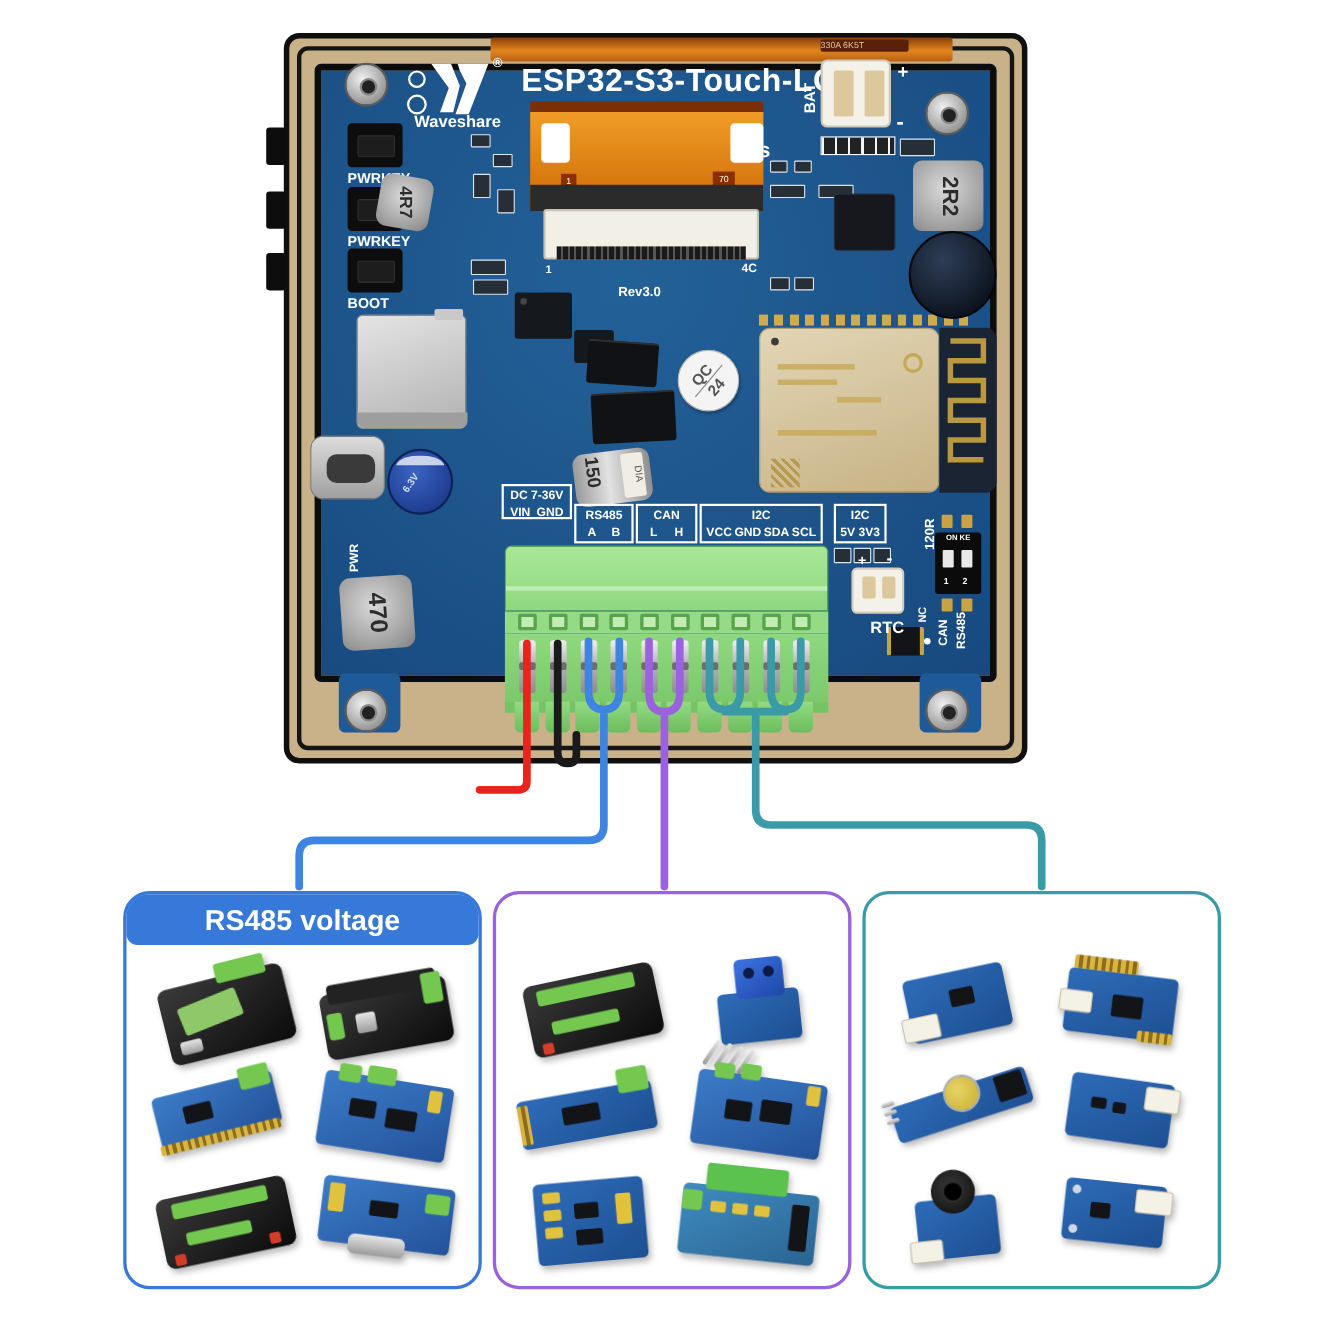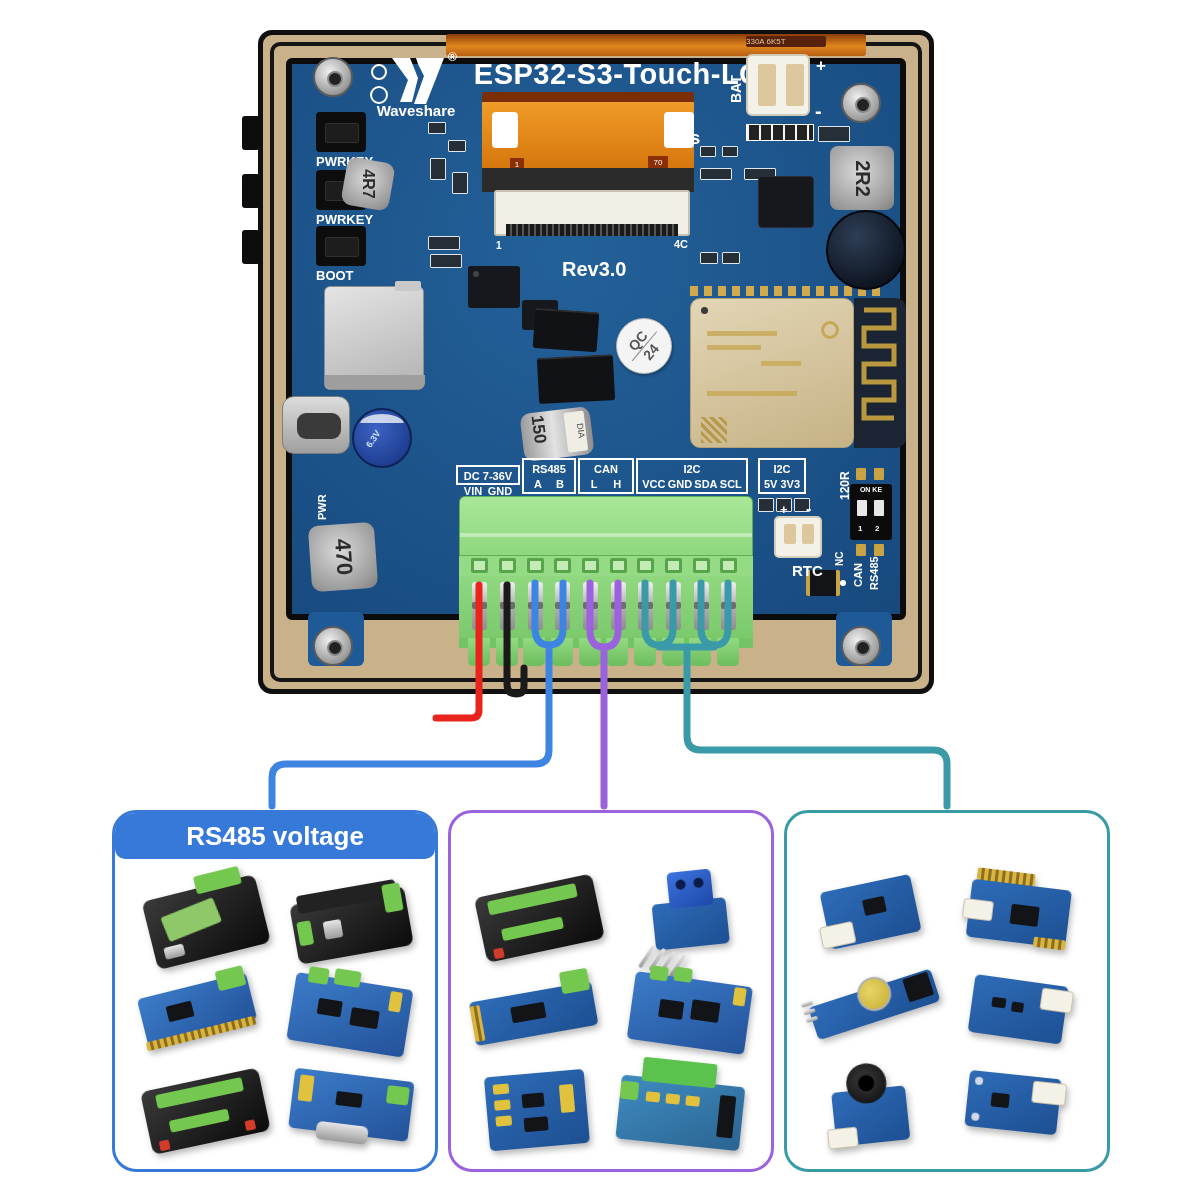--- a/index.html
+++ b/index.html
@@ -184,21 +184,21 @@
   </div>
 
   <div class="abs" style="left:616px;top:318px;width:56px;height:56px;border-radius:50%;background:#f4f4f4;border:1px solid #b5b5b5;box-sizing:border-box;box-shadow:1px 2px 3px rgba(0,0,0,.3)">
     <div class="abs" style="left:0;top:0;width:100%;height:100%;transform:rotate(-50deg);display:flex;flex-direction:column;align-items:center;justify-content:center;color:#555;font-weight:bold;font-size:14px">
       <span>QC</span>
       <span style="display:block;width:70%;border-top:1px solid #888"></span>
       <span>24</span>
     </div>
   </div>
 
-  <div class="abs wt" style="left:562px;top:258px;font-size:20px">Rev3.0</div>
+  <div class="abs wt" style="left:562px;top:258px;font-size:12px">Rev3.0</div>
 
   <div class="abs" style="left:690px;top:286px;width:196px;height:10px;background:repeating-linear-gradient(90deg,#d1a94e 0 8px,transparent 8px 14px)"></div>
   <div class="abs" style="left:690px;top:298px;width:164px;height:150px;background:linear-gradient(160deg,#e3d6b6,#c6b285);border:1px solid #b3a077;border-radius:10px;box-sizing:border-box">
     <div class="abs" style="left:10px;top:8px;width:7px;height:7px;background:#3a3a3a;border-radius:50%"></div>
     <div class="abs" style="left:16px;top:32px;width:70px;height:5px;background:#c5a855;opacity:.8"></div>
     <div class="abs" style="left:16px;top:46px;width:54px;height:5px;background:#c5a855;opacity:.8"></div>
     <div class="abs" style="left:70px;top:62px;width:40px;height:5px;background:#c5a855;opacity:.8"></div>
     <div class="abs" style="left:16px;top:92px;width:90px;height:5px;background:#c5a855;opacity:.8"></div>
     <div class="abs" style="left:10px;top:118px;width:26px;height:26px;background:repeating-linear-gradient(45deg,#b79a4e 0 3px,transparent 3px 6px)"></div>
     <div class="abs" style="left:130px;top:22px;width:18px;height:18px;border:3px solid #c5a855;border-radius:50%;box-sizing:border-box"></div>
@@ -208,21 +208,21 @@
         <path d="M10 12 h30 v18 h-30 v18 h30 v18 h-30 v18 h30 v18 h-30 v18 h30" fill="none" stroke="#b9983f" stroke-width="5"></path>
       </svg>
   </div>
 
   <div class="abs" style="left:826px;top:210px;width:80px;height:80px;border-radius:50%;background:radial-gradient(circle at 38% 32%,#2e3e56,#0d1420 75%);border:2px solid #05080d;box-sizing:border-box"></div>
   <div class="abs" style="left:758px;top:176px;width:56px;height:52px;background:#16181d;border:1px solid #2a2d35;border-radius:4px;box-sizing:border-box"></div>
   <div class="ind" style="left:830px;top:146px;width:64px;height:64px;border-radius:8px">
     <span style="transform:rotate(90deg);font-size:20px">2R2</span>
   </div>
 
-  <div class="tlabel" style="left:456px;top:465px;width:64px;height:20px">
+  <div class="tlabel" style="left:456px;top:440px;width:64px;height:32px">
     <div>DC 7-36V</div>
     <div class="pinrow">
         <span>VIN</span>
         <span>GND</span>
       </div>
   </div>
   <div class="tlabel" style="left:522px;top:458px;width:54px;height:36px">
     <div>RS485</div>
     <div class="pinrow">
         <span>A</span>
@@ -270,21 +270,21 @@
   <div class="abs wt vtxt" style="left:852px;top:556px;height:38px;font-size:11px">CAN</div>
   <div class="abs wt vtxt" style="left:868px;top:548px;height:50px;font-size:11px">RS485</div>
   <div class="abs" style="left:806px;top:570px;width:34px;height:26px;background:#121418;border-left:4px solid #c9a243;border-right:4px solid #c9a243;border-radius:2px;box-sizing:border-box"></div>
 
   <div class="abs wt" style="left:780px;top:502px;font-size:13px">+</div>
   <div class="abs wt" style="left:806px;top:500px;font-size:16px">-</div>
   <div class="abs" style="left:774px;top:516px;width:48px;height:42px;background:#f4f1e8;border:2px solid #d5cebc;border-radius:5px;box-sizing:border-box">
     <div class="abs" style="left:8px;top:6px;width:12px;height:20px;background:#dcc89c;border-radius:2px"></div>
     <div class="abs" style="left:26px;top:6px;width:12px;height:20px;background:#dcc89c;border-radius:2px"></div>
   </div>
-  <div class="abs wt" style="left:792px;top:562px;width:48px;text-align:left;font-size:15px">RTC</div>
+  <div class="abs wt" style="left:774px;top:562px;width:48px;text-align:right;font-size:15px">RTC</div>
 
   <div class="abs" style="left:459px;top:496px;width:294px;height:172px;z-index:5">
     <div class="abs" style="left:0;top:0;width:294px;height:60px;background:linear-gradient(180deg,#a8e798,#8fd87f);border-radius:6px 6px 0 0;border:1px solid #5fae52;box-sizing:border-box">
       <div class="abs" style="left:0;top:36px;width:292px;height:4px;background:rgba(255,255,255,.4)"></div>
     </div>
     <div class="abs" style="left:0;top:60px;width:294px;height:20px;background:#95da84">
       <div class="tb-hole" style="left:12px"></div>
         <div class="tb-hole" style="left:40px"></div>
       <div class="tb-hole" style="left:68px"></div>
         <div class="tb-hole" style="left:95px"></div>

